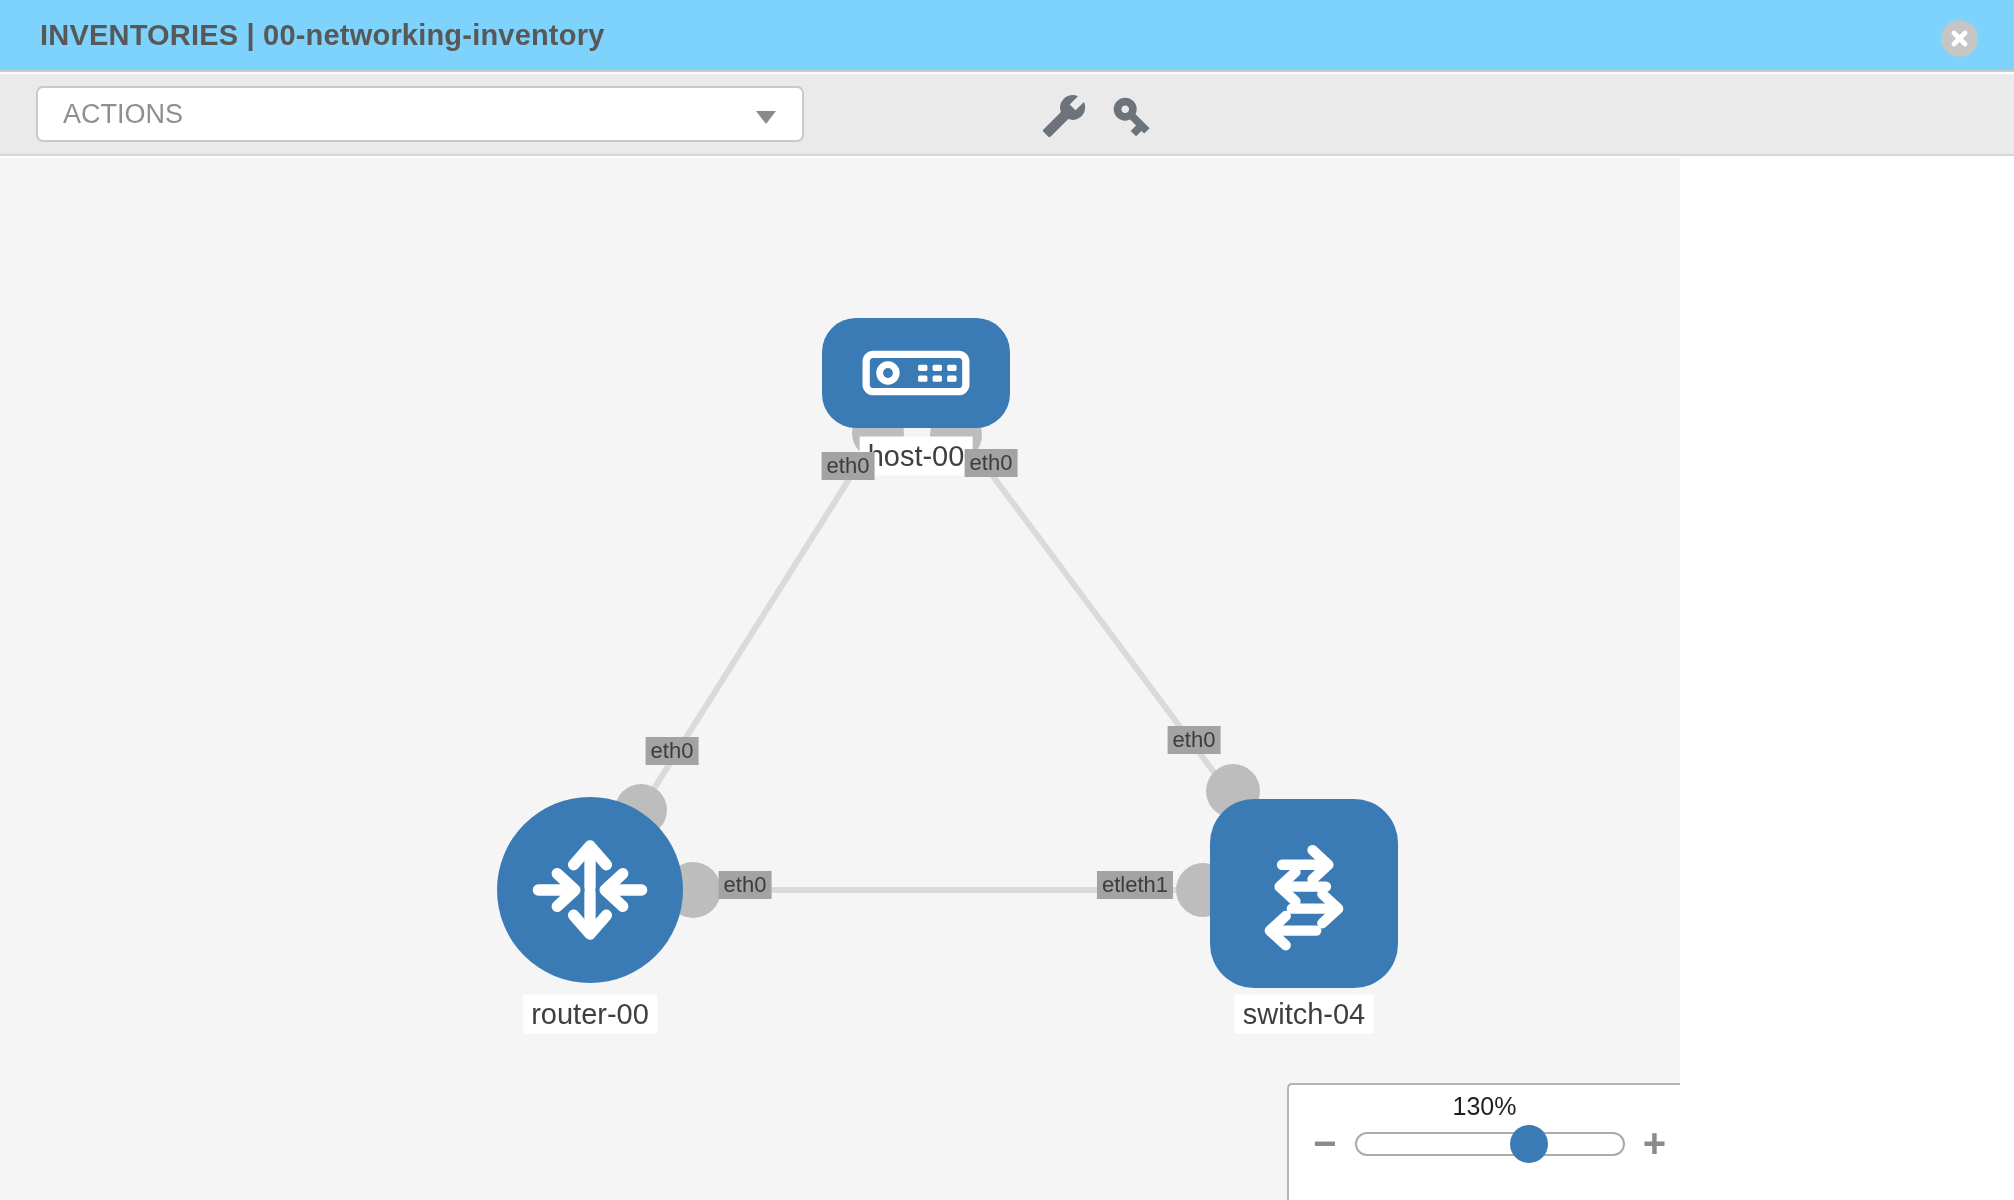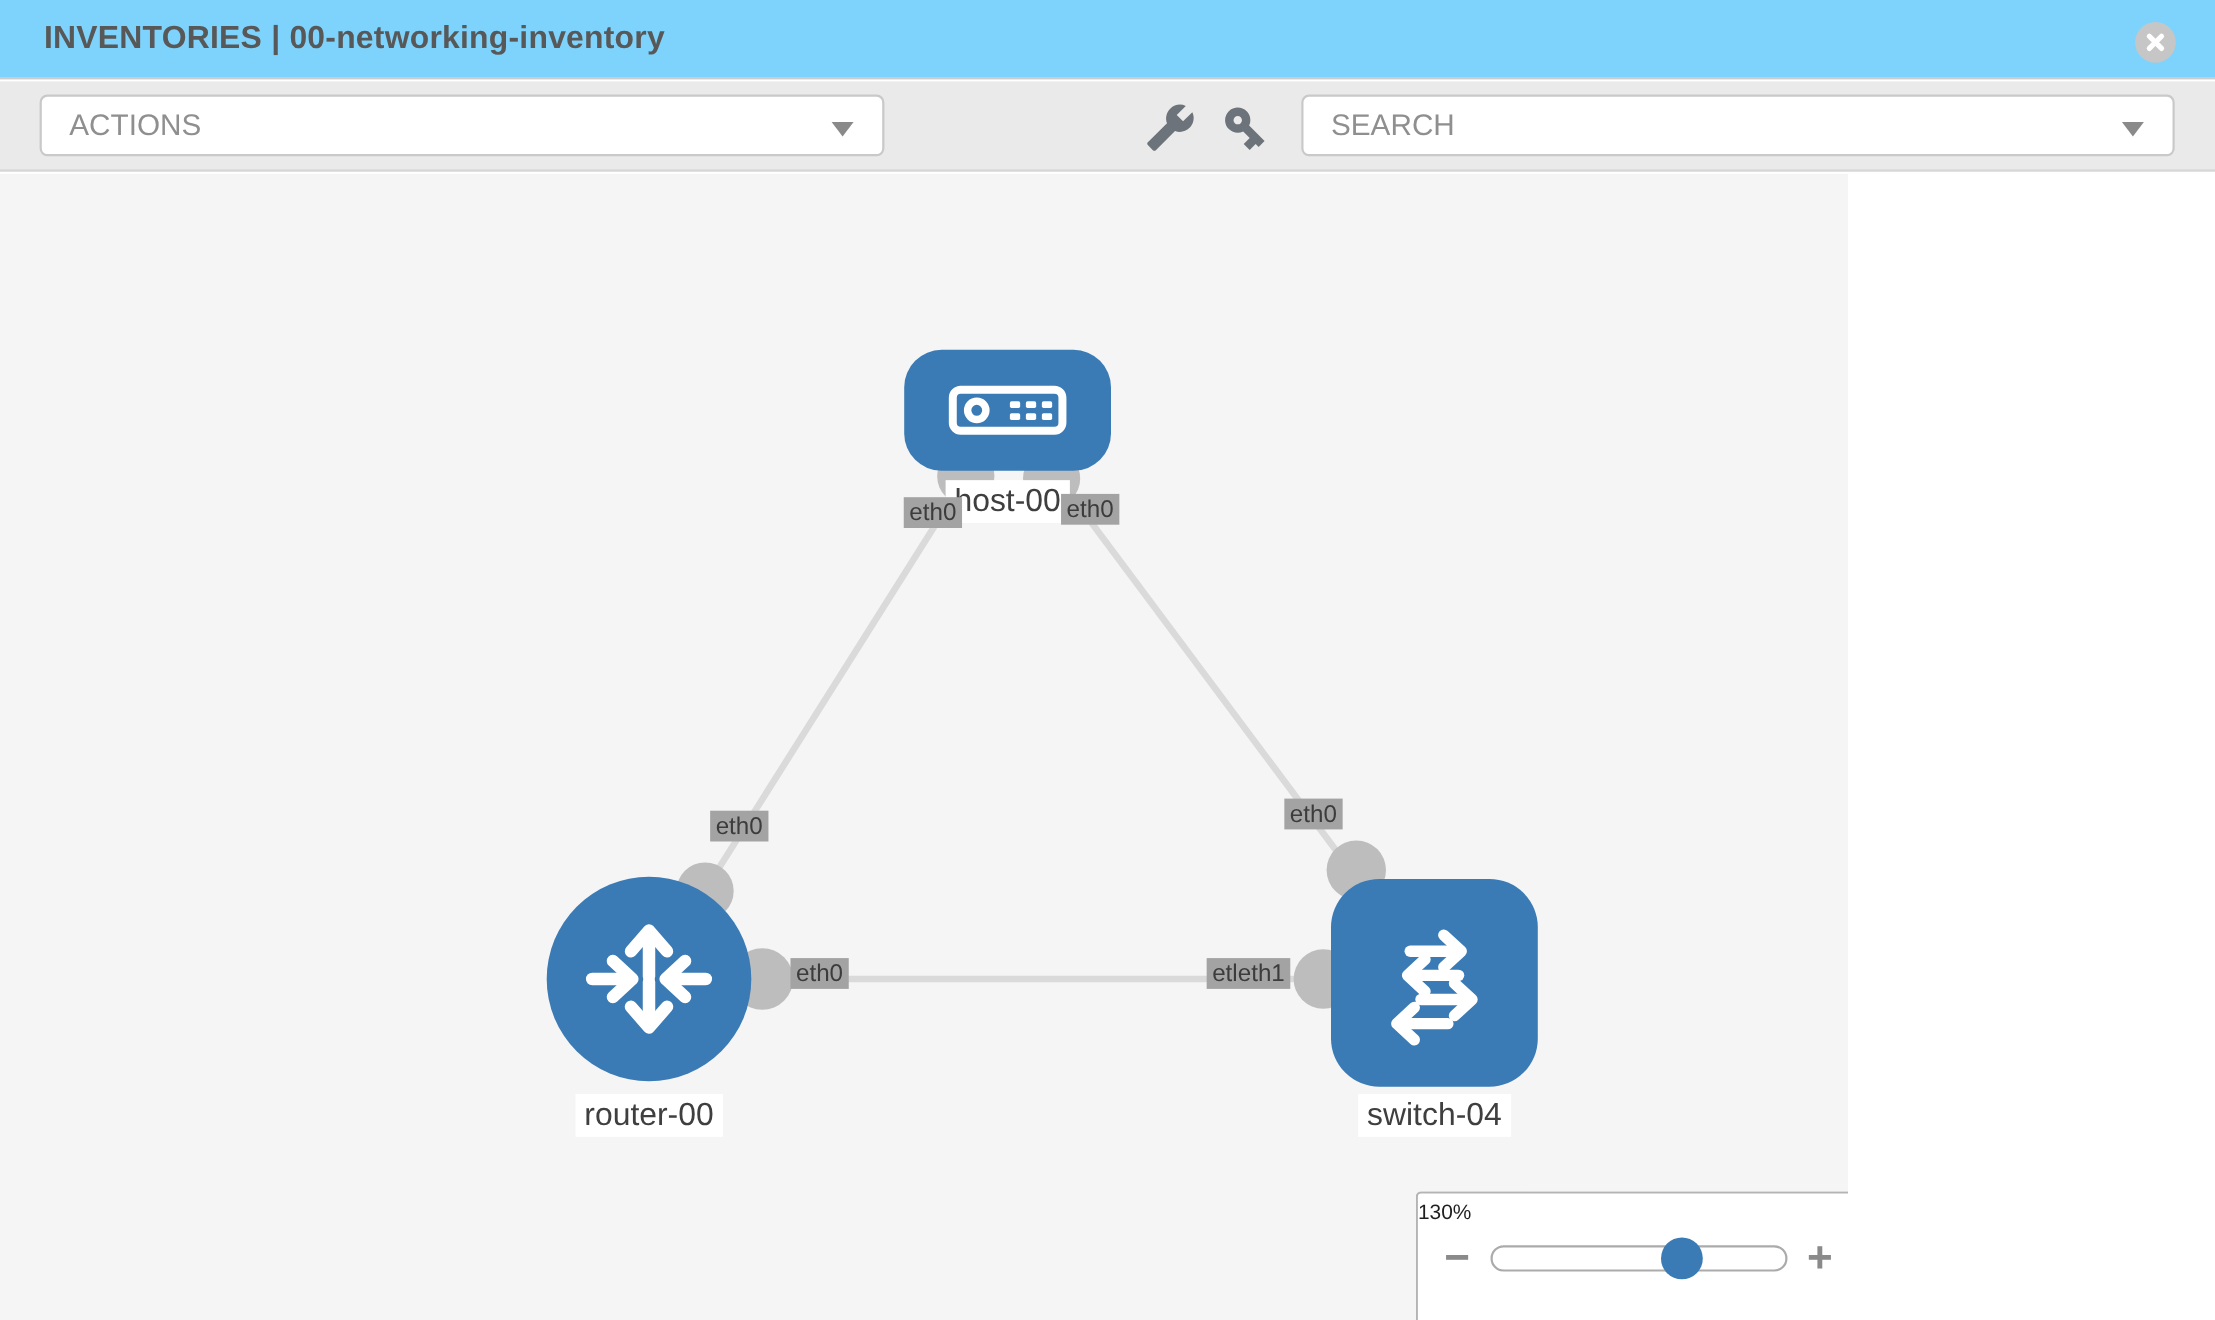--- a/index.html
+++ b/index.html
@@ -31,21 +31,21 @@
   .node { position:absolute; background:var(--blue); display:flex; align-items:center; justify-content:center; cursor:pointer; }
   #node-host { left:822px; top:160px; width:188px; height:110px; border-radius:34px; }
   #node-router { left:497px; top:639px; width:186px; height:186px; border-radius:50%; }
   #node-switch { left:1210px; top:641px; width:188px; height:189px; border-radius:44px; }
 
   .node-label { position:absolute; transform:translate(-50%,-50%); background:#ffffff; color:#3f3f3f; font-size:29px; padding:3px 8px; white-space:nowrap; }
   .iface-label { position:absolute; transform:translate(-50%,-50%); background:#a3a3a3; color:#3c3c3c; font-size:22px; padding:1px 5px; white-space:nowrap; }
 
   
   #zoom-panel { position:absolute; right:0; bottom:0; width:393px; height:117px; background:#ffffff; border-top:2px solid #b4b4b4; border-left:2px solid #b4b4b4; border-top-left-radius:5px; }
-  #zoom-pct { position:absolute; top:7px; left:0; width:100%; font-size:19px; color:#1f1f1f; }
+  #zoom-pct { position:absolute; top:7px; left:0; width:100%; text-align:center; font-size:25px; color:#1f1f1f; }
   .zoom-sign { position:absolute; top:30px; font-size:40px; font-weight:900; color:#8a8a8a; cursor:pointer; line-height:56px; }
   #zoom-minus { left:24px; }
   #zoom-plus { right:14px; }
   #zoom-track { position:absolute; left:66px; top:47px; width:270px; height:24px; background:#ffffff; border:2px solid #ababab; border-radius:13px; cursor:pointer; }
   #zoom-thumb { position:absolute; left:153px; top:-9px; width:38px; height:38px; border-radius:50%; background:var(--blue); cursor:grab; }
 </style>
 </head>
 <body>
 
 <div id="header">
@@ -72,24 +72,20 @@
   </div>
 
   <div class="tool-btn" id="key-btn">
     <svg width="46" height="46" viewBox="0 0 24 24">
       <g transform="rotate(45 12 12)">
         <path fill="#6d737a" d="M12.65 10C11.83 7.67 9.61 6 7 6c-3.31 0-6 2.69-6 6s2.69 6 6 6c2.61 0 4.83-1.67 5.65-4H17v4h4v-4h2v-4H12.65zM7 14c-1.1 0-2-.9-2-2s.9-2 2-2 2 .9 2 2-.9 2-2 2z"></path>
       </g>
     </svg>
   </div>
 
-  <div class="select-box" id="search-box">
-    <span class="sel-label">SEARCH</span>
-    <span class="caret"></span>
-  </div>
 </div>
 
 <div id="canvas">
 
   <svg id="graph" width="2014" height="1042" viewBox="0 0 2014 1042">
     <line class="link-line" x1="916" y1="215" x2="590" y2="732"></line>
     <line class="link-line" x1="916" y1="215" x2="1304" y2="735"></line>
     <line class="link-line" x1="590" y1="732" x2="1304" y2="732"></line>
     <circle class="connector" cx="878" cy="275" r="26"></circle>
     <circle class="connector" cx="956" cy="277" r="26"></circle>

